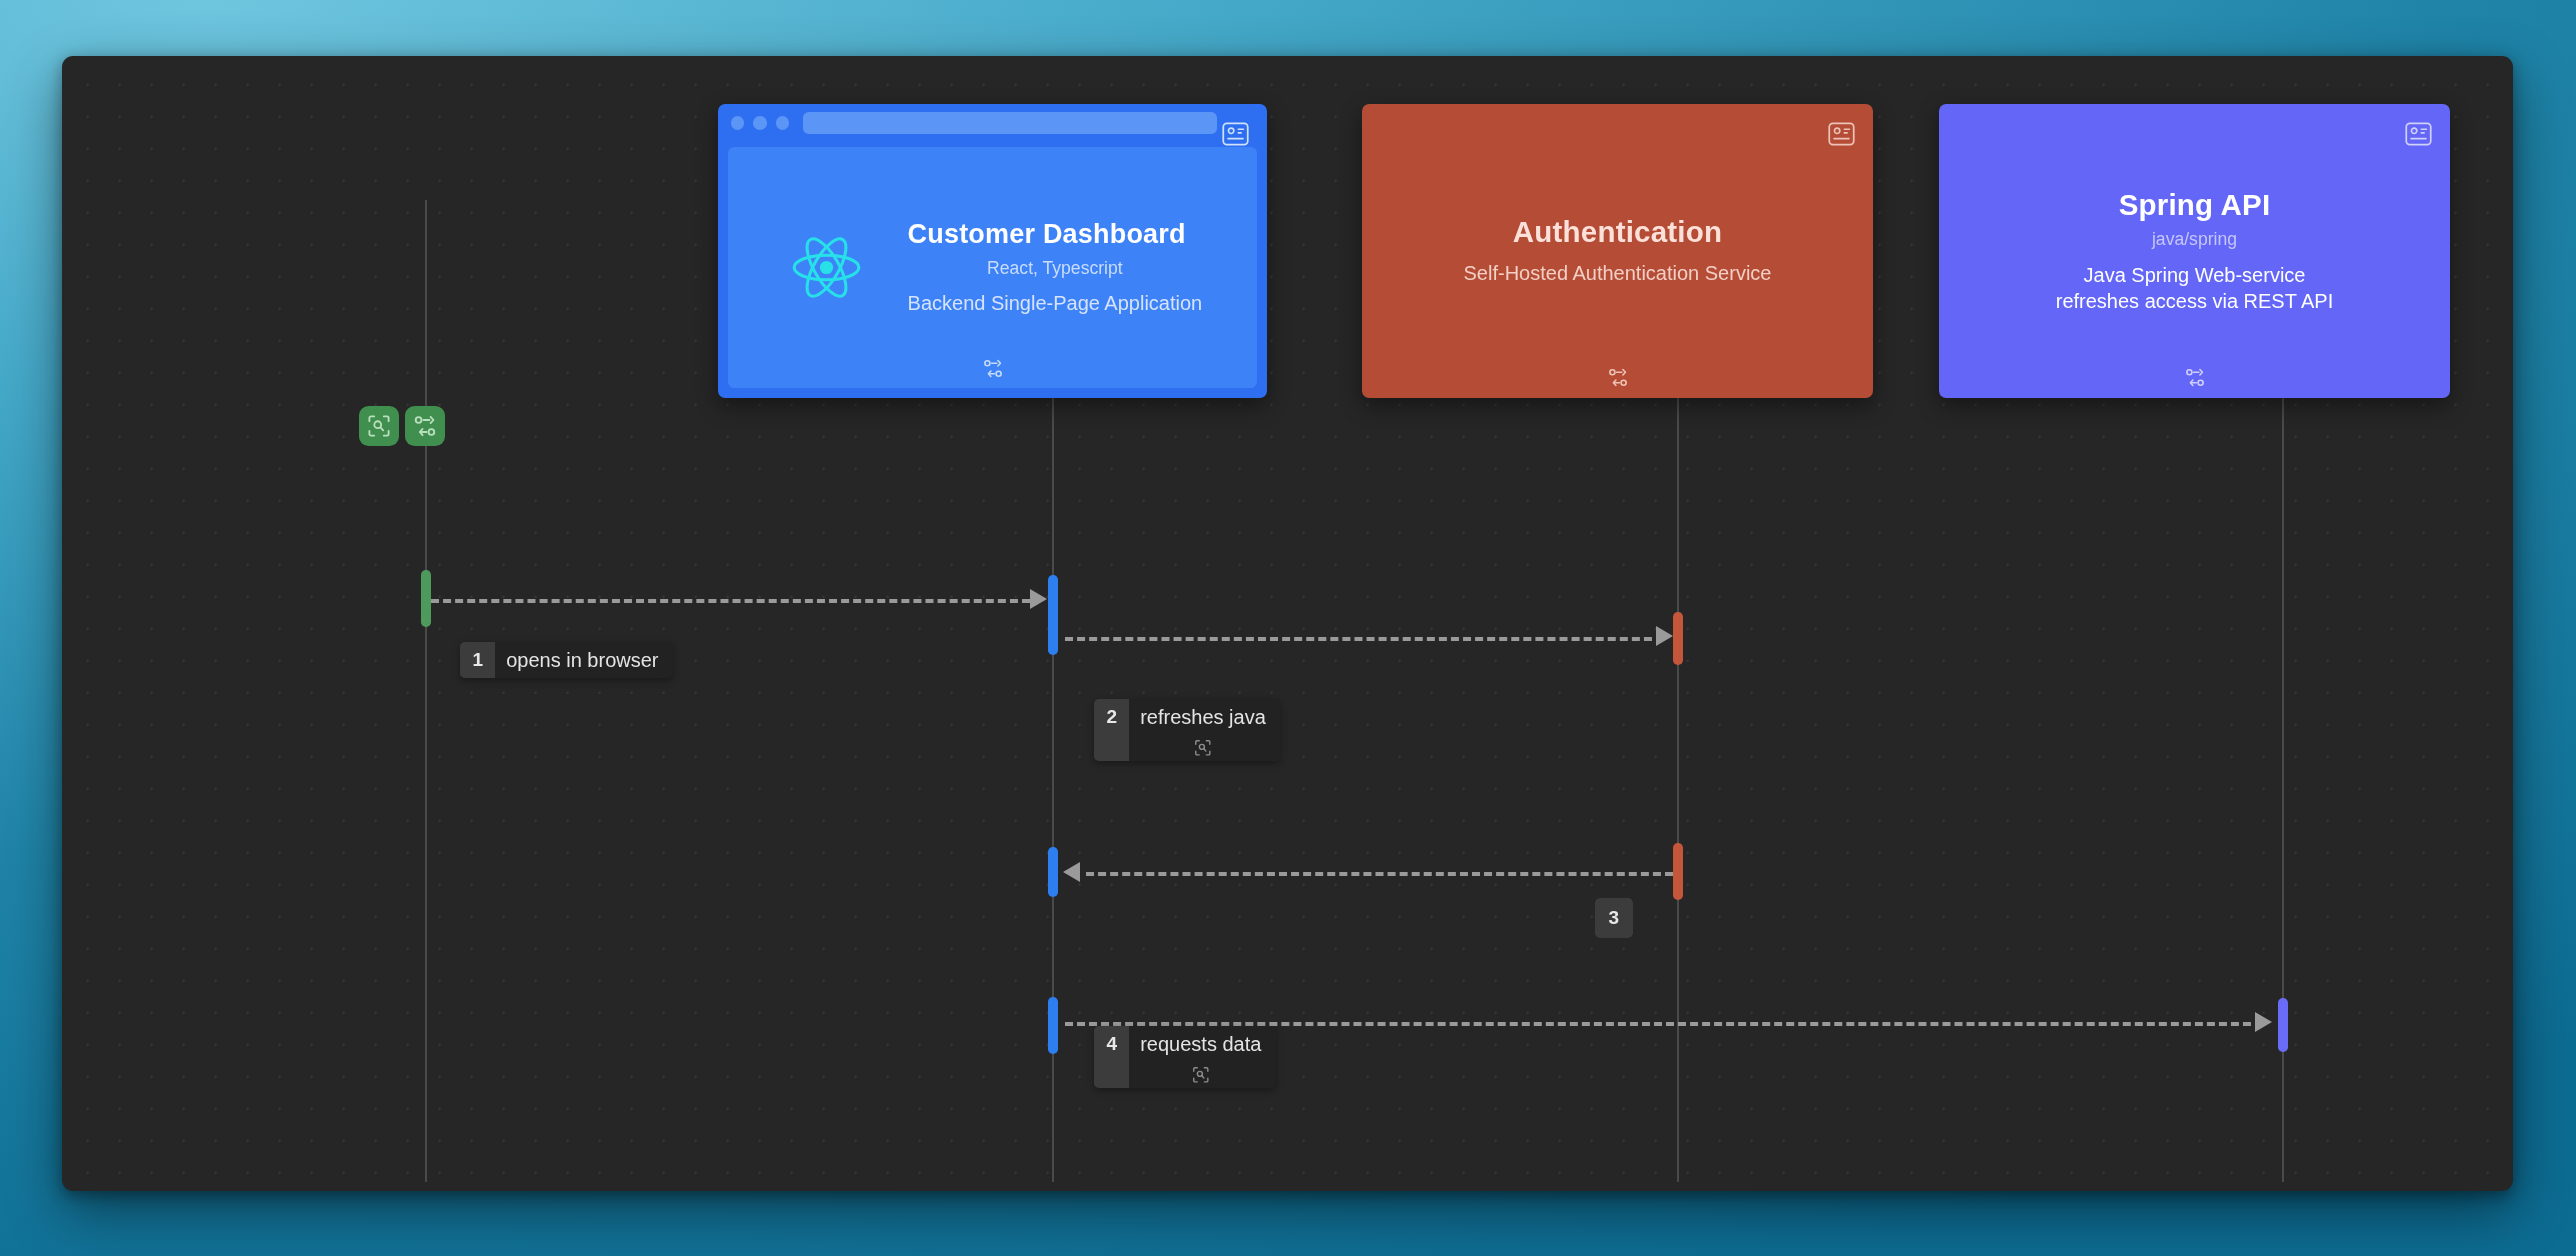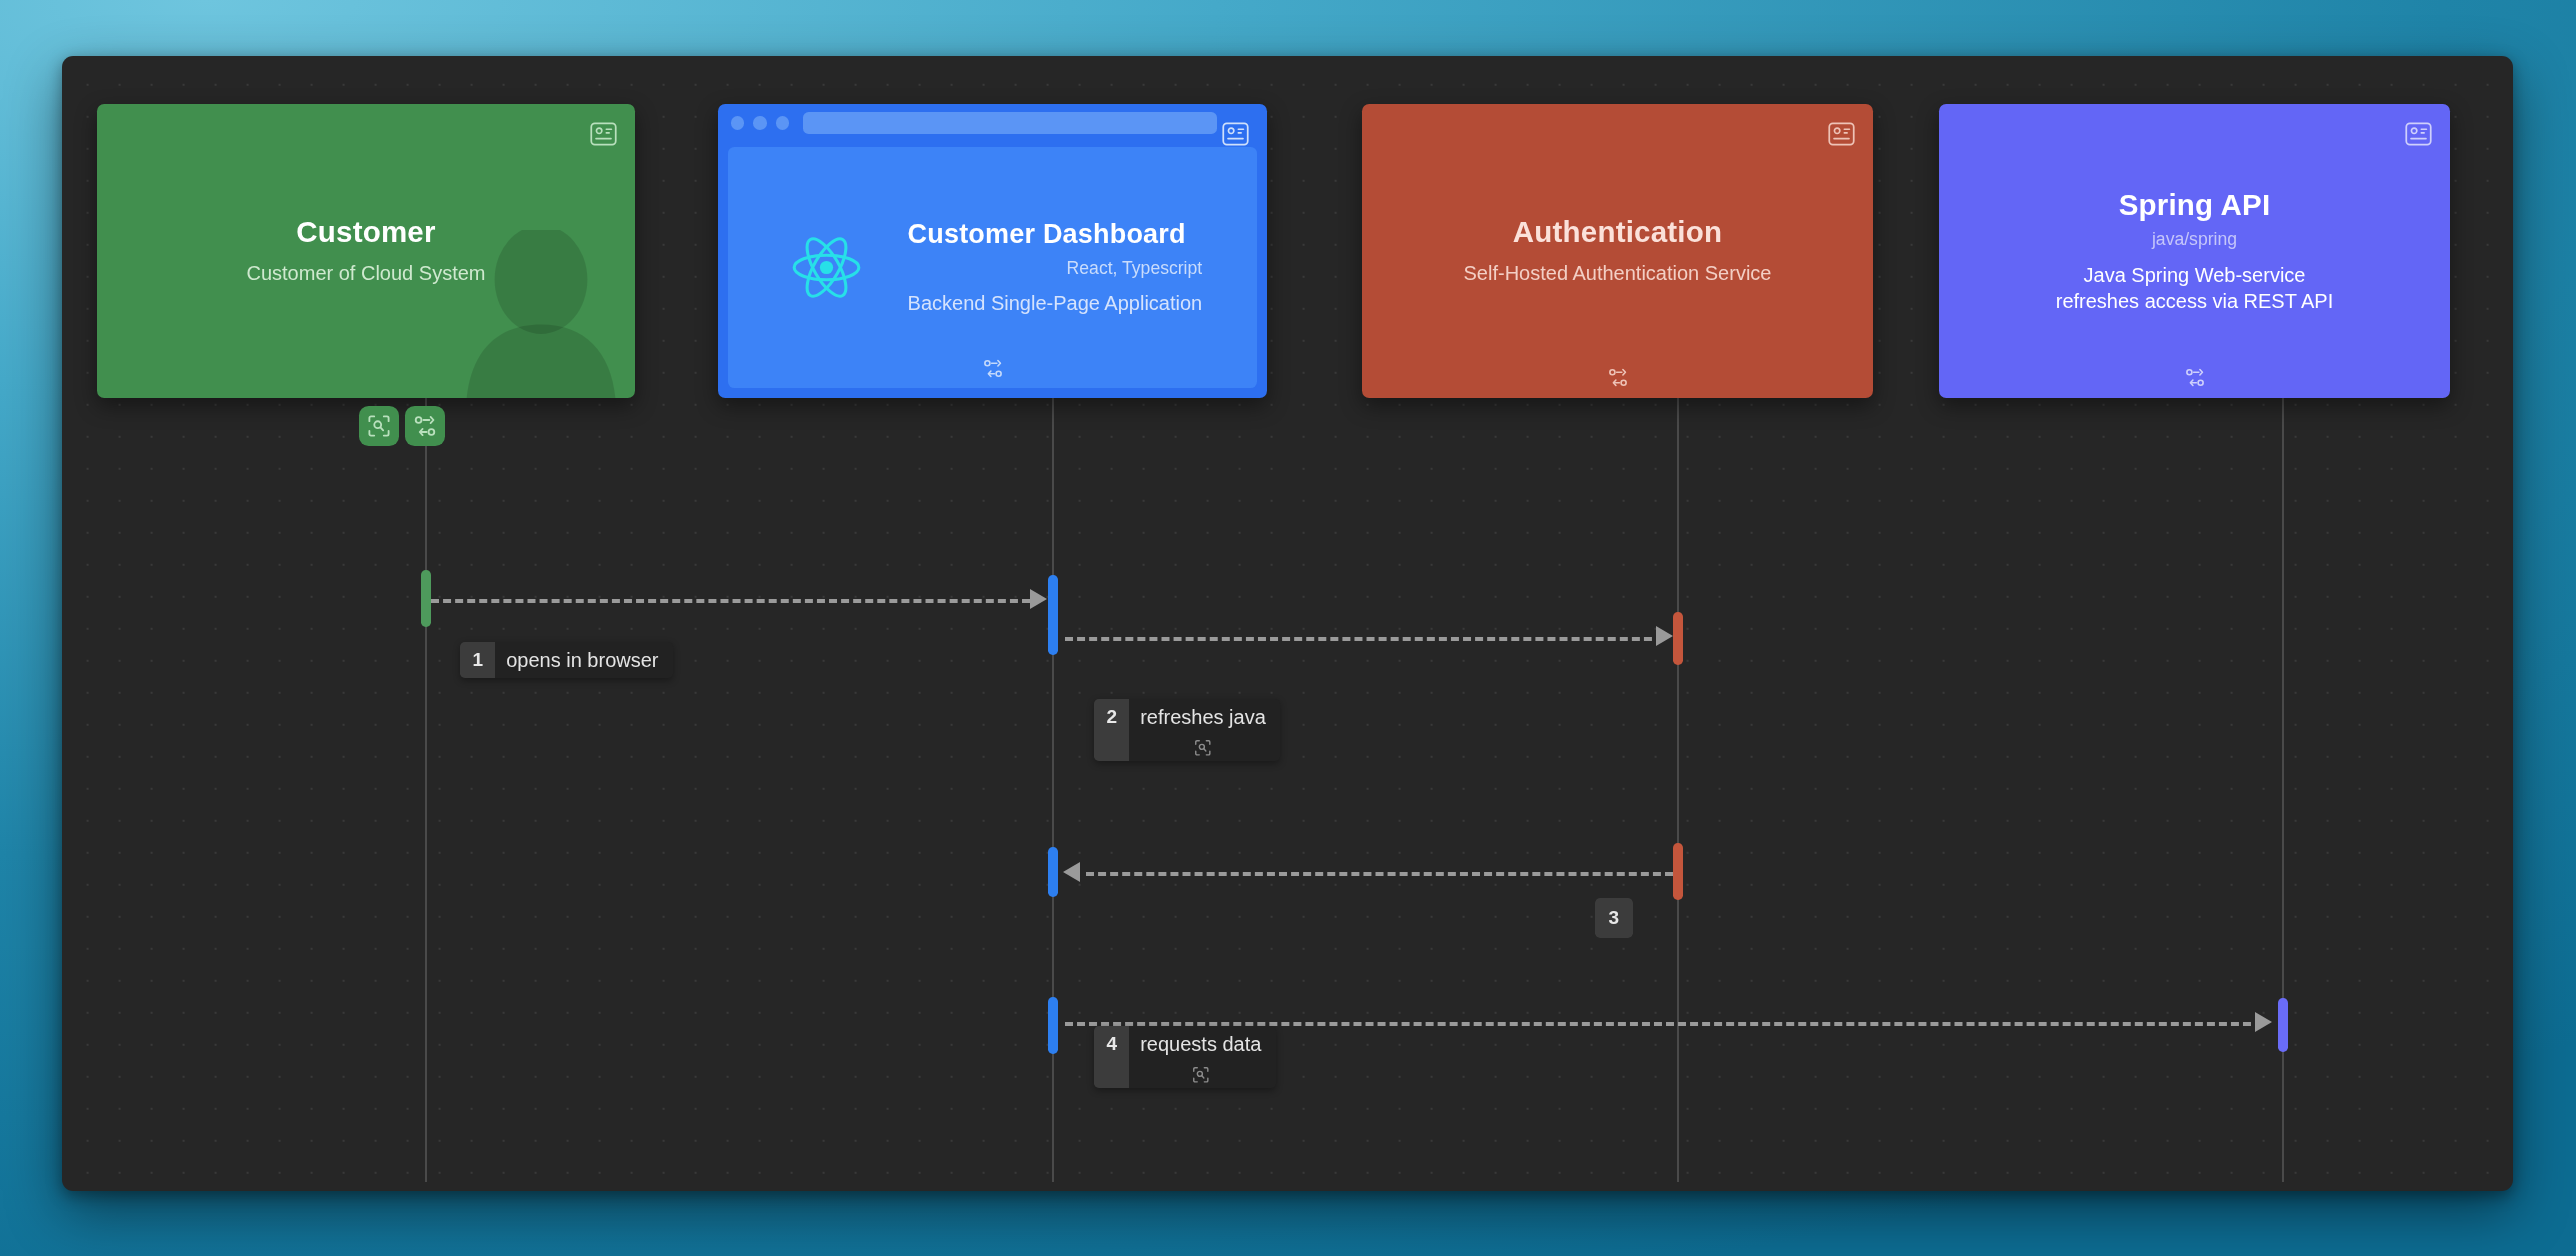--- a/index.html
+++ b/index.html
@@ -152,21 +152,21 @@
     background: #3d83f7;
     display: flex;
     align-items: center;
     justify-content: center;
     gap: 21px;
     padding-left: 4.8px;
   }
   .react-logo { width: 77px; height: 77px; flex: 0 0 auto; }
   .browser-text { text-align: left; margin-left: 22px; }
   .browser-text .p-title { text-align: left; font-size: 27px; }
-  .browser-text .p-tech { text-align: right; }
+  .browser-text .p-tech { text-align: center; }
   .browser-text .p-desc { text-align: left; }
 
   
   .msg-line {
     position: absolute;
     height: 0;
     border-top: 4px dashed #9a9a9a;
   }
   .arrowhead {
     position: absolute;
@@ -239,39 +239,20 @@
 </head>
 <body>
 
 <div id="canvas">
 
   <div class="lifeline" style="left:363px; top:144px; height:982px;"></div>
   <div class="lifeline" style="left:990px; top:144px; height:982px;"></div>
   <div class="lifeline" style="left:1615px; top:144px; height:982px;"></div>
   <div class="lifeline" style="left:2220px; top:144px; height:982px;"></div>
 
-  <div class="participant" style="left:35px; top:48px; width:538px; height:294px; background:#418f4e;">
-    <div class="p-inner">
-      <svg class="person" viewBox="0 0 230 210">
-        <ellipse cx="115" cy="62" rx="58" ry="68" fill="rgba(0,0,0,0.13)"></ellipse>
-        <path d="M115 118 C60 118 28 152 22 210 L208 210 C202 152 170 118 115 118 Z" fill="rgba(0,0,0,0.13)"></path>
-      </svg>
-
-      <svg class="card-icon" viewBox="0 0 34 30">
-        <rect x="1.6" y="1.6" width="30.8" height="26.8" rx="4.5" fill="none" stroke="#b9e0bd" stroke-width="2.2"></rect>
-        <circle cx="11.5" cy="11" r="3.4" fill="none" stroke="#b9e0bd" stroke-width="2.1"></circle>
-        <rect x="19.5" y="8" width="8.5" height="2.1" rx="1" fill="#b9e0bd"></rect>
-        <rect x="19.5" y="12.6" width="5.6" height="2.1" rx="1" fill="#b9e0bd"></rect>
-        <rect x="6.5" y="19.6" width="21" height="2.3" rx="1.1" fill="#b9e0bd"></rect>
-      </svg>
-
-      <div class="p-title">Customer</div>
-      <div class="p-desc" style="color:#cfe9cf;">Customer of Cloud System</div>
-    </div>
-  </div>
 
   <div class="action-btns" style="left:297px; top:350px;">
     <div class="action-btn" style="background:#418f4e;">
       <svg width="24" height="24" viewBox="0 0 30 30">
         <g fill="none" stroke="#b9e0bd" stroke-width="2.3" stroke-linecap="round">
           <path d="M3 9V5a2 2 0 0 1 2-2h4"></path>
             <path d="M21 3h4a2 2 0 0 1 2 2v4"></path>
           <path d="M27 21v4a2 2 0 0 1-2 2h-4"></path>
             <path d="M9 27H5a2 2 0 0 1-2-2v-4"></path>
           <circle cx="13.4" cy="13.4" r="4.3"></circle>

